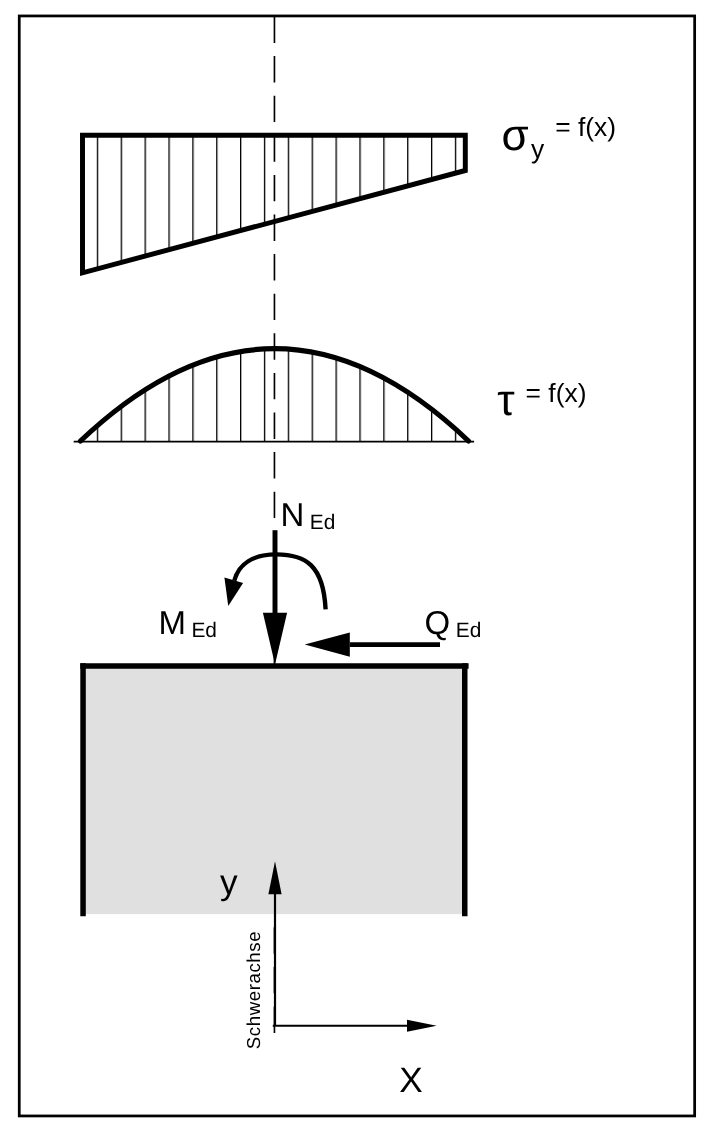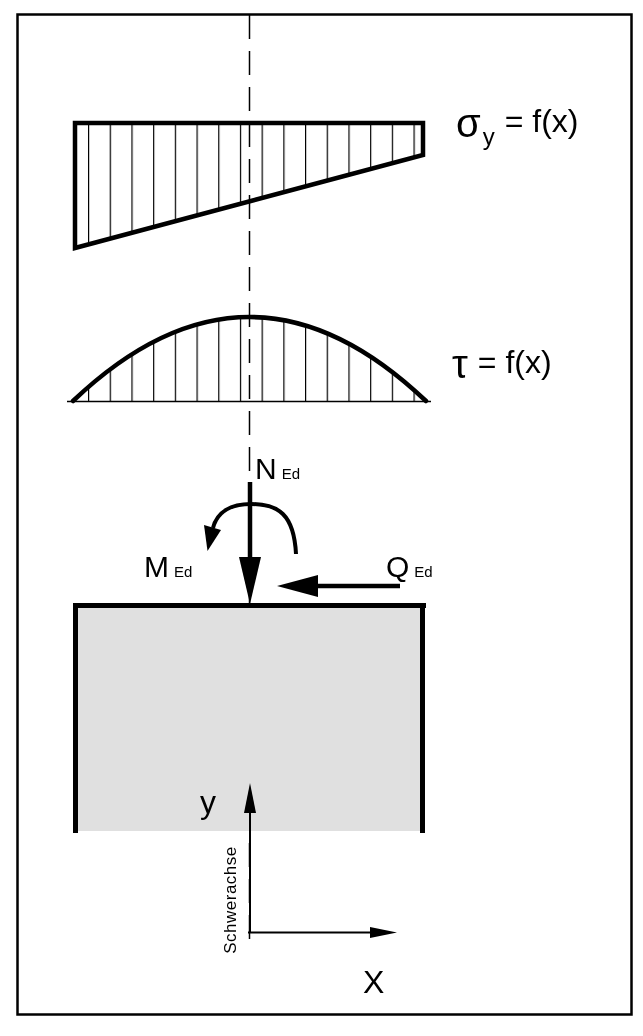--- a/index.html
+++ b/index.html
@@ -8,24 +8,24 @@
     width:643px;height:1036px;
     background:#ffffff;
     font-family:"Liberation Sans", sans-serif;
     color:#000;
     overflow:hidden;
   }
   #drawing{position:absolute;left:0;top:0;}
   .lbl{position:absolute;white-space:nowrap;line-height:1;}
   .formula{display:flex;align-items:flex-start;}
   .greek{font-size:40px;}
-  .eqfn{font-size:32px;margin-left:10px;margin-top:2px;}
+  .eqfn{font-size:24px;margin-left:10px;margin-top:2px;}
   .sub-y{font-size:24px;margin-top:22px;margin-left:2px;}
   .force{display:flex;align-items:flex-start;font-size:30px;}
-  .force .sub{font-size:15px;margin-top:12px;margin-left:5px;}
+  .force .sub{font-size:19px;margin-top:12px;margin-left:5px;}
   .axis-letter{font-size:32px;}
   .schwer{
     position:absolute;left:231px;top:900px;
     transform:translate(-50%,-50%) rotate(-90deg);
     font-size:17px;white-space:nowrap;letter-spacing:0.5px;
   }
 </style>
 </head>
 <body>
 

